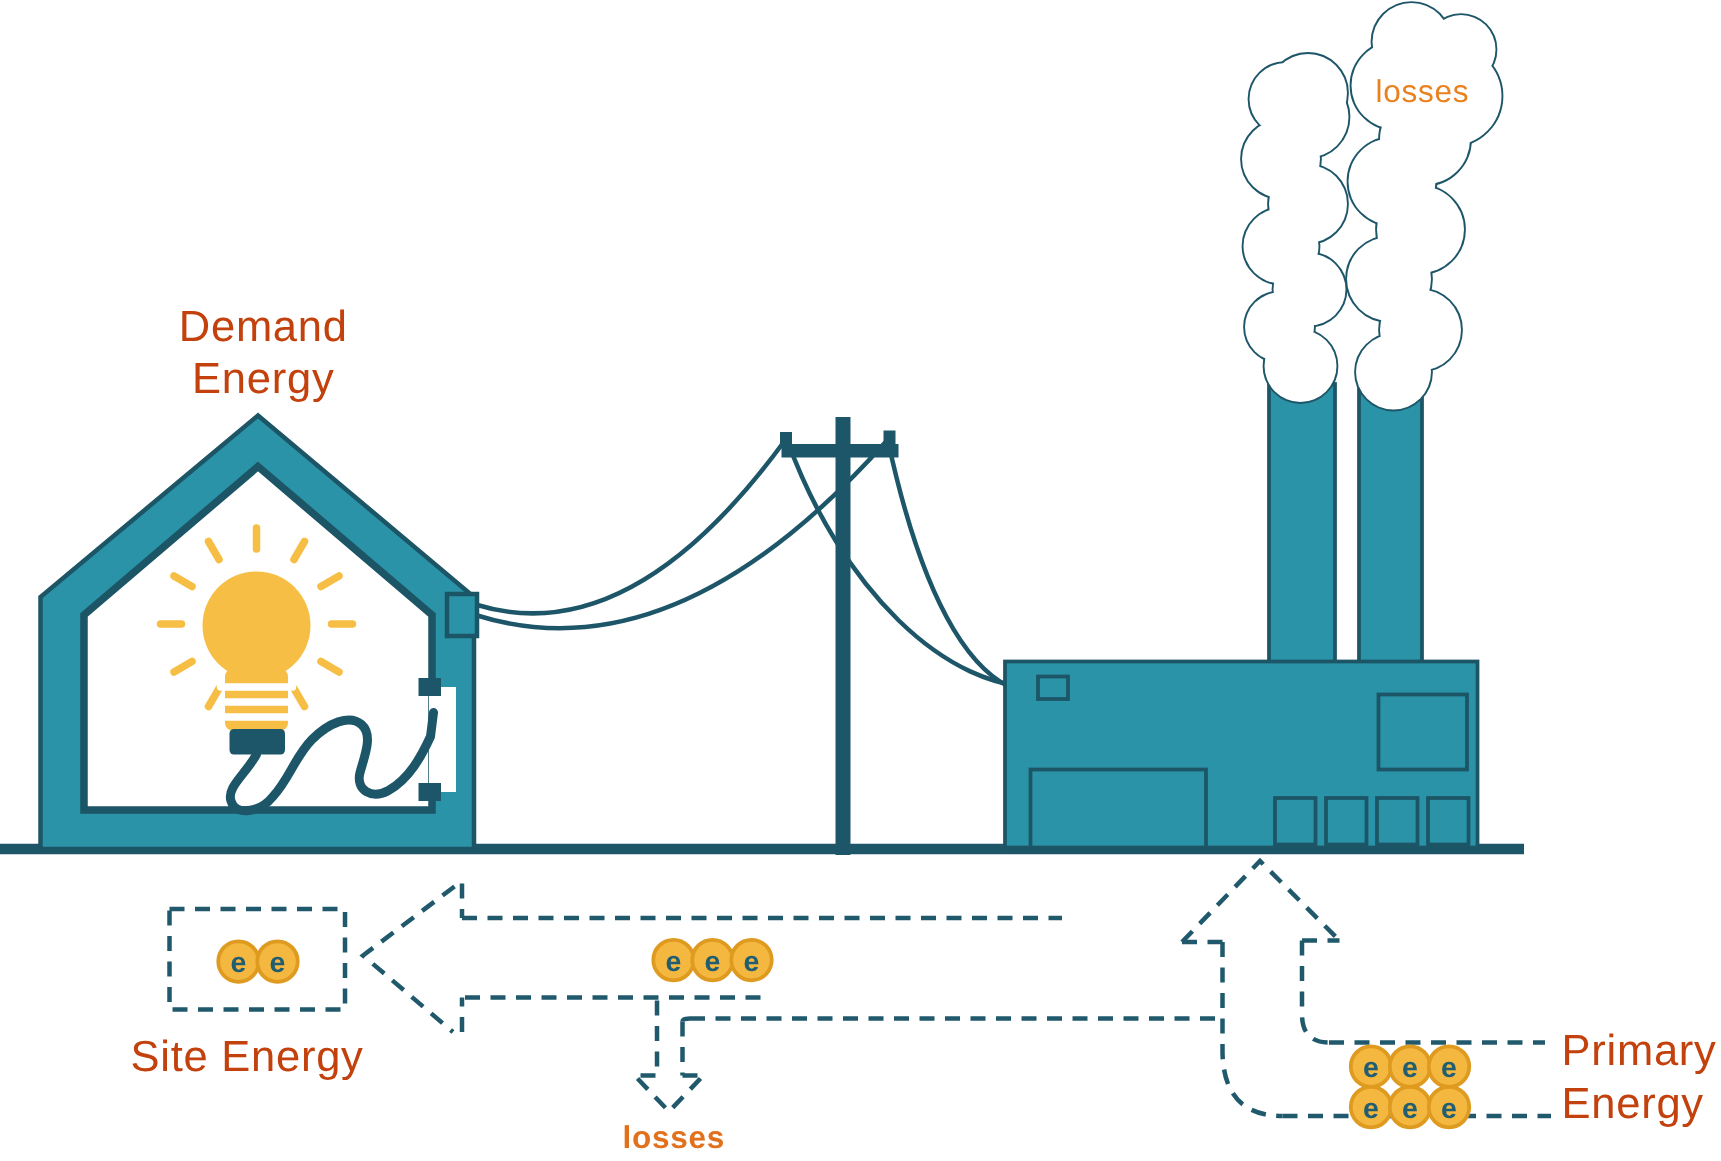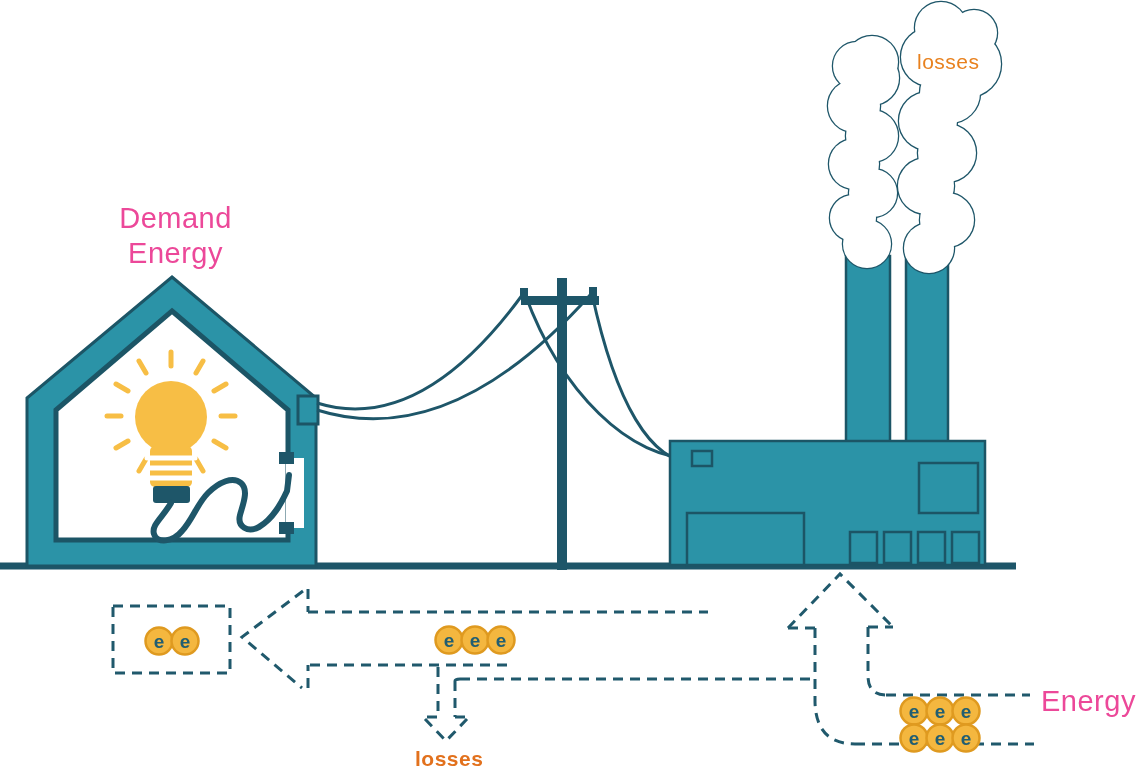--- a/index.html
+++ b/index.html
@@ -15,21 +15,21 @@
   .wire{fill:none;stroke:#1E5669;stroke-width:3;}
   .cord{fill:none;stroke:#1E5669;stroke-width:6;stroke-linecap:round;}
   .smoke-s{fill:none;stroke:#1E5669;stroke-width:2.5;}
   .smoke-f{fill:#fff;stroke:none;}
   .ray{stroke:#F7BE45;stroke-width:5;stroke-linecap:round;}
   .coin{fill:#F4B73F;stroke:#DF9A20;stroke-width:2.5;}
   .coin-e{font:700 19px "Liberation Sans",sans-serif;fill:#215E72;text-anchor:middle;}
 
   
   .lbl{position:absolute;letter-spacing:.5px;white-space:nowrap;}
-  .teal-text{color:#ec4899;font-weight:500;font-size:29px;line-height:1.2;}
+  .teal-text{color:#c2410c;font-weight:500;font-size:29px;line-height:1.2;}
   .orange-text{color:#E8811E;font-size:21px;text-align:center;}
   #demand-label{left:93px;top:201px;width:165px;text-align:center;}
   #smoke-losses-label{left:917px;top:50px;}
   #site-label{left:87px;top:688px;}
   #trans-losses-label{left:415px;top:747px;font-weight:700;color:#E2711D;}
   #primary-label{left:1041px;top:684px;text-align:left;}
 </style>
 </head>
 <body>
 
@@ -235,20 +235,22 @@
   </g>
 </svg>
 
 <div id="demand-label" class="lbl teal-text">
   <div>Demand</div>
   <div>Energy</div>
 </div>
 
 <div id="smoke-losses-label" class="lbl orange-text">losses</div>
 
+<div id="site-label" class="lbl teal-text">Site Energy</div>
 
 <div id="trans-losses-label" class="lbl orange-text">losses</div>
 
 <div id="primary-label" class="lbl teal-text">
+  <div>Primary</div>
   <div>Energy</div>
 </div>
 
 </div>
 
 </body></html>

